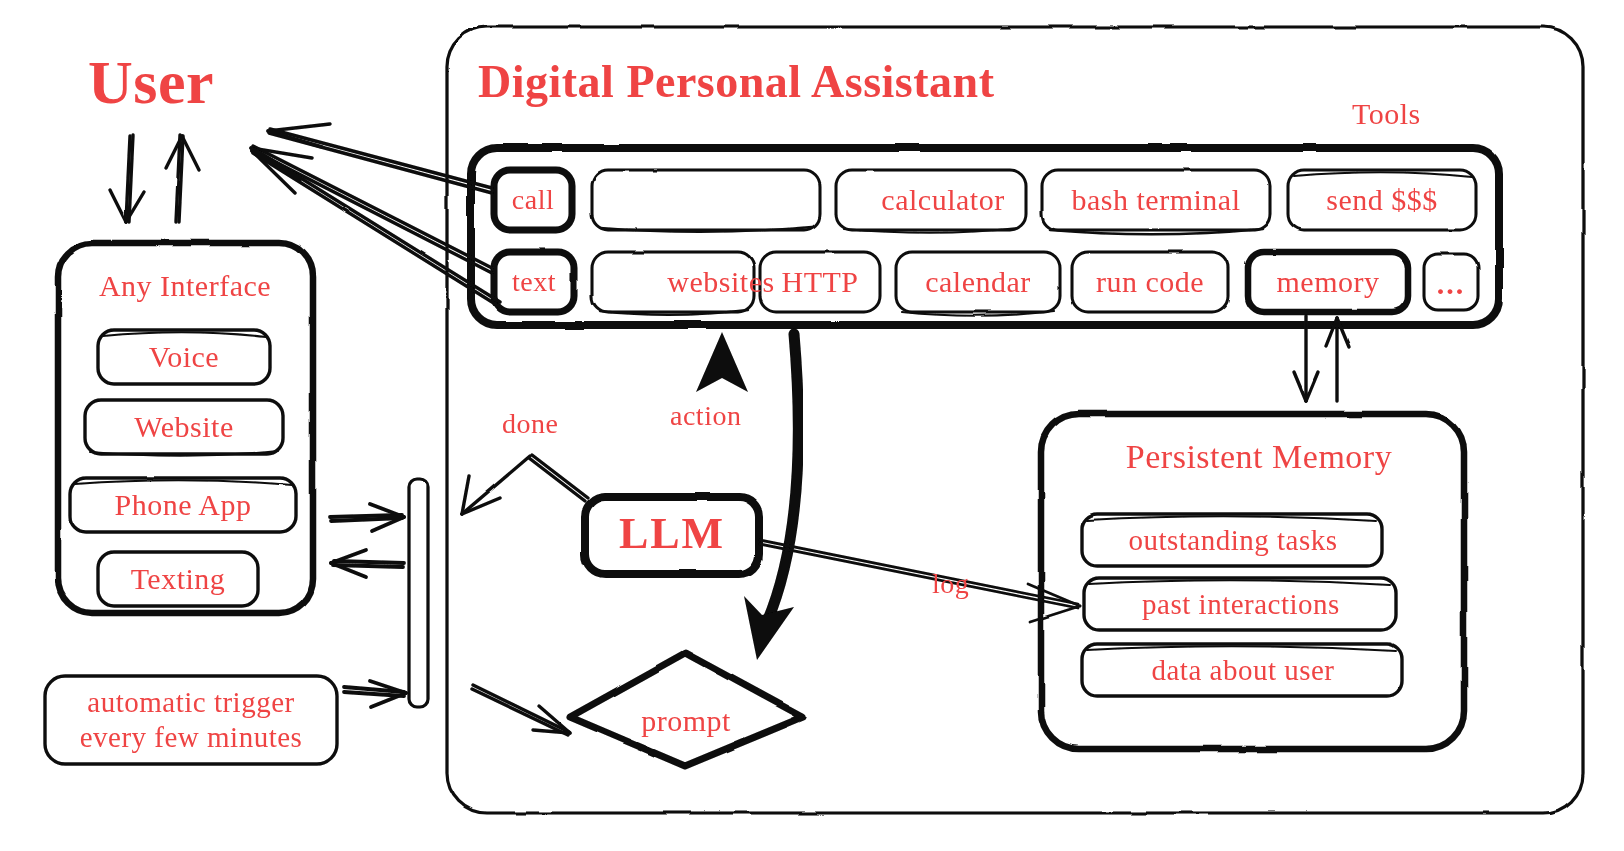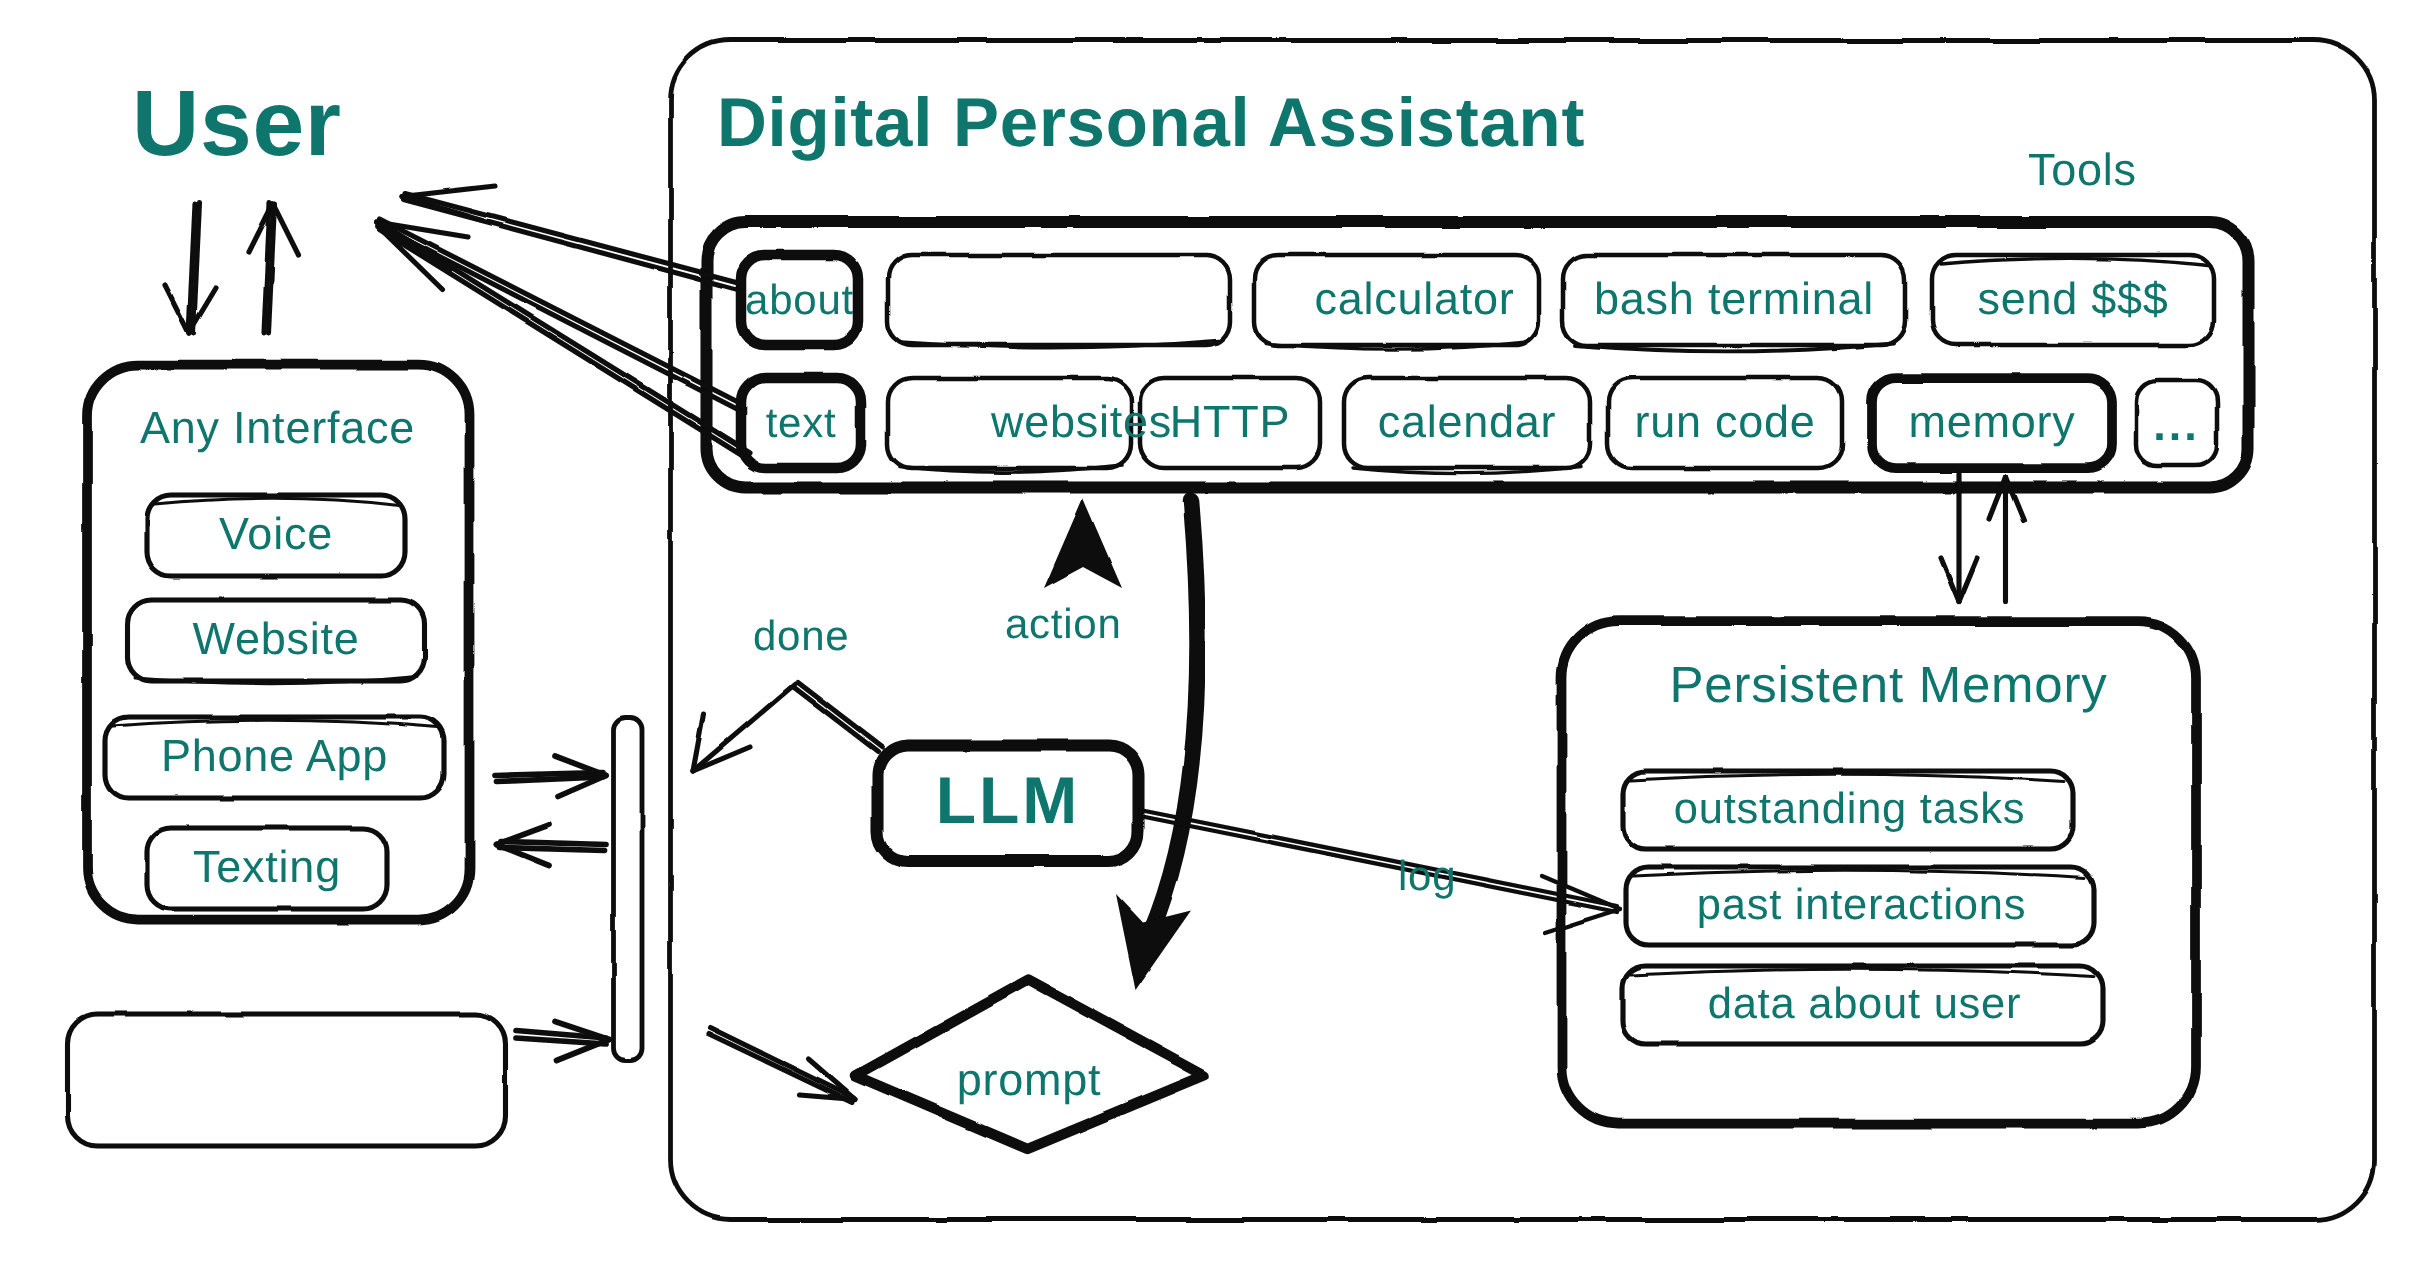--- a/index.html
+++ b/index.html
@@ -20,22 +20,22 @@
   }
   svg.layer {
     position: absolute;
     left: 0;
     top: 0;
     width: 1624px;
     height: 851px;
   }
   .lbl {
     position: absolute;
-    font-family: Liberation Sans, sans-serif;
-    color: #0f766e;
+    font-family: Liberation Serif, serif;
+    color: #ef4444;
     white-space: nowrap;
     letter-spacing: 0.5px;
     line-height: 1.12;
   }
   .lbl.centered {
     transform: translate(-50%, -50%);
     text-align: center;
   }
   .t-user      { font-size: 62px; font-weight: 700; }
   .t-title     { font-size: 46px; font-weight: 600; }
@@ -281,39 +281,41 @@
 
     </g>
   </svg>
 
   <div class="lbl t-user" style="left:88px; top:48px;">User</div>
 
   <div class="lbl t-title" style="left:478px; top:56px;">Digital Personal Assistant</div>
 
   <div class="lbl t-tools" style="left:1352px; top:97px;">Tools</div>
 
-  <div class="lbl t-chip centered" style="left:533px; top:200px;">about</div>
+  <div class="lbl t-chip centered" style="left:533px; top:200px;">call</div>
   <div class="lbl t-chipbig centered" style="left:931px; top:200px;margin-left:12px;">calculator</div>
   <div class="lbl t-chipbig centered" style="left:1156px; top:200px;">bash terminal</div>
   <div class="lbl t-chipbig centered" style="left:1382px; top:200px;">send $$$</div>
 
   <div class="lbl t-chip centered" style="left:534px; top:282px;">text</div>
   <div class="lbl t-chipbig centered" style="left:673px; top:282px;margin-left:48px;">websites</div>
   <div class="lbl t-chipbig centered" style="left:820px; top:282px;">HTTP</div>
   <div class="lbl t-chipbig centered" style="left:978px; top:282px;">calendar</div>
   <div class="lbl t-chipbig centered" style="left:1150px; top:282px;">run code</div>
   <div class="lbl t-chipbig centered" style="left:1328px; top:282px;">memory</div>
   <div class="lbl t-ellipsis centered" style="left:1451px; top:284px;">...</div>
 
   <div class="lbl t-panelhdr centered" style="left:185px; top:286px;">Any Interface</div>
   <div class="lbl t-ifchip centered" style="left:184px; top:357px;">Voice</div>
   <div class="lbl t-ifchip centered" style="left:184px; top:427px;">Website</div>
   <div class="lbl t-ifchip centered" style="left:183px; top:505px;">Phone App</div>
   <div class="lbl t-ifchip centered" style="left:178px; top:579px;">Texting</div>
 
+  <div class="lbl t-trigger centered" style="left:191px; top:720px;">automatic trigger
+every few minutes</div>
 
   <div class="lbl t-llm centered" style="left:672px; top:534px;">LLM</div>
   <div class="lbl t-prompt centered" style="left:686px; top:721px;">prompt</div>
 
   <div class="lbl t-edge" style="left:502px; top:408px;">done</div>
   <div class="lbl t-edge" style="left:670px; top:400px;">action</div>
   <div class="lbl t-edge" style="left:932px; top:568px;">log</div>
 
   <div class="lbl t-memchip centered" style="left:1233px; top:540px;">outstanding tasks</div>
   <div class="lbl t-memhdr centered" style="left:1259px; top:457px;">Persistent Memory</div>

